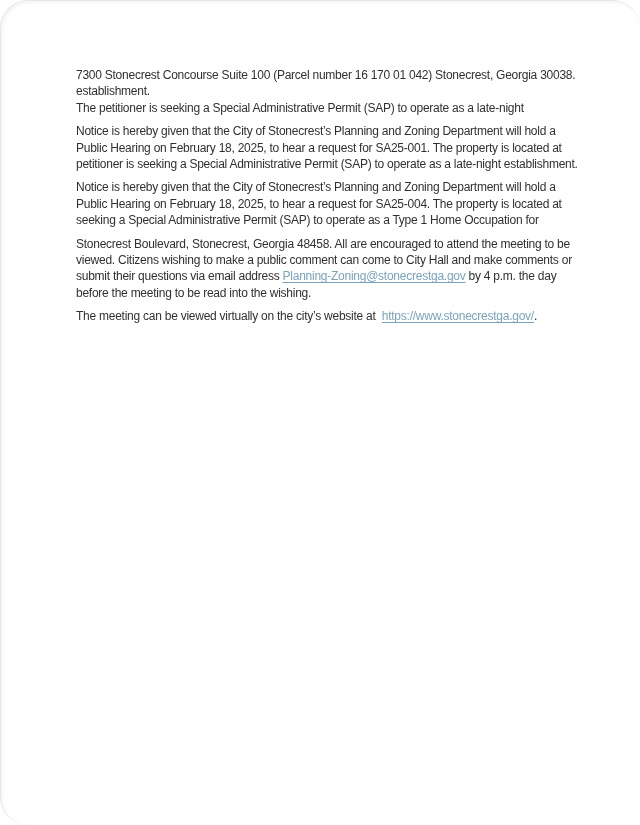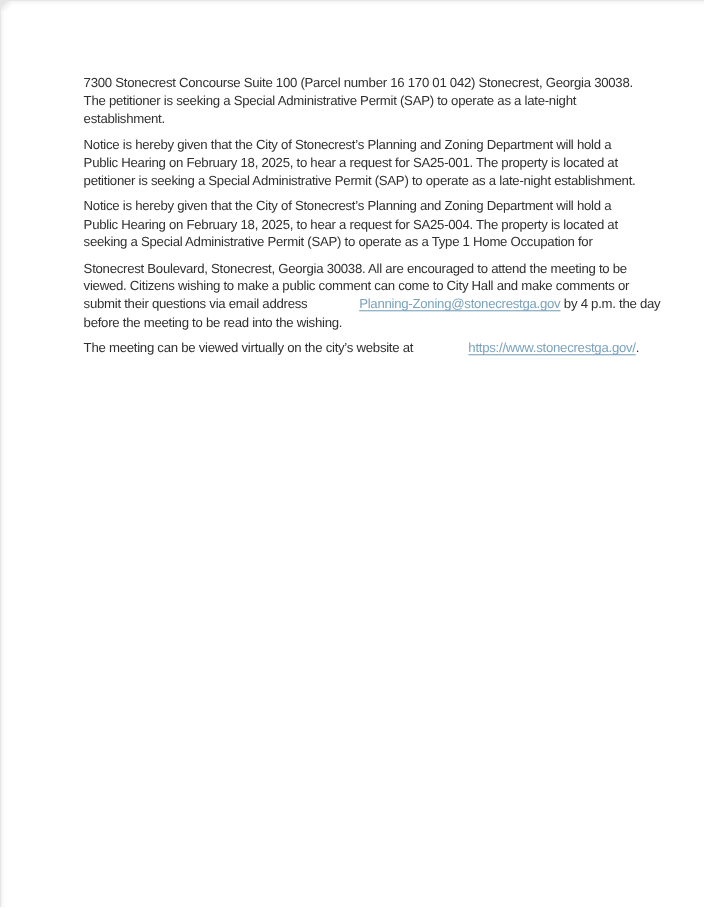--- a/index.html
+++ b/index.html
@@ -11,20 +11,21 @@
     position: relative;
     width: 640px;
     height: 825px;
     background: var(--page-bg, #ffffff);
     overflow: hidden;
     font-family: "Liberation Sans", "DejaVu Sans", sans-serif;
     box-sizing: border-box;
     border-top: 1px solid #e6e6e6;
     border-left: 1px solid #e6e6e6;
     box-shadow: inset 2px 2px 3px rgba(0,0,0,0.045);
+    border-radius: 28px;
   }
   .page-corner {
     position: absolute;
     top: 0;
     left: 0;
     width: 10px;
     height: 10px;
     background: radial-gradient(circle at 0 0, rgba(0,0,0,0.10), rgba(0,0,0,0) 75%);
     pointer-events: none;
   }
@@ -47,46 +48,45 @@
   .run {
     text-decoration: none;
     color: inherit;
   }
   .run.link {
     color: var(--link-color, #7ba3bd);
     text-decoration: underline;
     text-decoration-thickness: 1px;
     text-underline-offset: 1.5px;
     cursor: pointer;
-    margin-left: 44px;
   }
 </style>
 </head>
 <body>
 
 <div class="page">
   <div class="page-corner"></div>
   <div class="content">
       <div class="para">
         <div class="line"><span class="run">7300 Stonecrest Concourse Suite 100 (Parcel number 16 170 01 042) Stonecrest, Georgia 30038.</span></div>
+        <div class="line"><span class="run">establishment.</span></div>
         <div class="line"><span class="run">The petitioner is seeking a Special Administrative Permit (SAP) to operate as a late-night</span></div>
-        <div class="line"><span class="run">establishment.</span></div>
       </div>
       <div class="para">
         <div class="line"><span class="run">Notice is hereby given that the City of Stonecrest’s Planning and Zoning Department will hold a</span></div>
         <div class="line"><span class="run">Public Hearing on February 18, 2025, to hear a request for SA25-001. The property is located at</span></div>
         <div class="line"><span class="run">petitioner is seeking a Special Administrative Permit (SAP) to operate as a late-night establishment.</span></div>
       </div>
       <div class="para">
         <div class="line"><span class="run">Notice is hereby given that the City of Stonecrest’s Planning and Zoning Department will hold a</span></div>
         <div class="line"><span class="run">Public Hearing on February 18, 2025, to hear a request for SA25-004. The property is located at</span></div>
         <div class="line"><span class="run">seeking a Special Administrative Permit (SAP) to operate as a Type 1 Home Occupation for</span></div>
       </div>
       <div class="para">
-        <div class="line"><span class="run">Stonecrest Boulevard, Stonecrest, Georgia 30038. All are encouraged to attend the meeting to be</span></div>
+        <div class="line"><span class="run">Stonecrest Boulevard, Stonecrest, Georgia 48458. All are encouraged to attend the meeting to be</span></div>
         <div class="line"><span class="run">viewed. Citizens wishing to make a public comment can come to City Hall and make comments or</span></div>
         <div class="line"><span class="run">submit their questions via email address </span><a class="run link">Planning-Zoning@stonecrestga.gov</a><span class="run"> by 4 p.m. the day</span></div>
         <div class="line"><span class="run">before the meeting to be read into the wishing.</span></div>
       </div>
       <div class="para">
         <div class="line"><span class="run">The meeting can be viewed virtually on the city’s website at  </span><a class="run link">https://www.stonecrestga.gov/</a><span class="run">.</span></div>
       </div>
     </div>
 </div>
 

